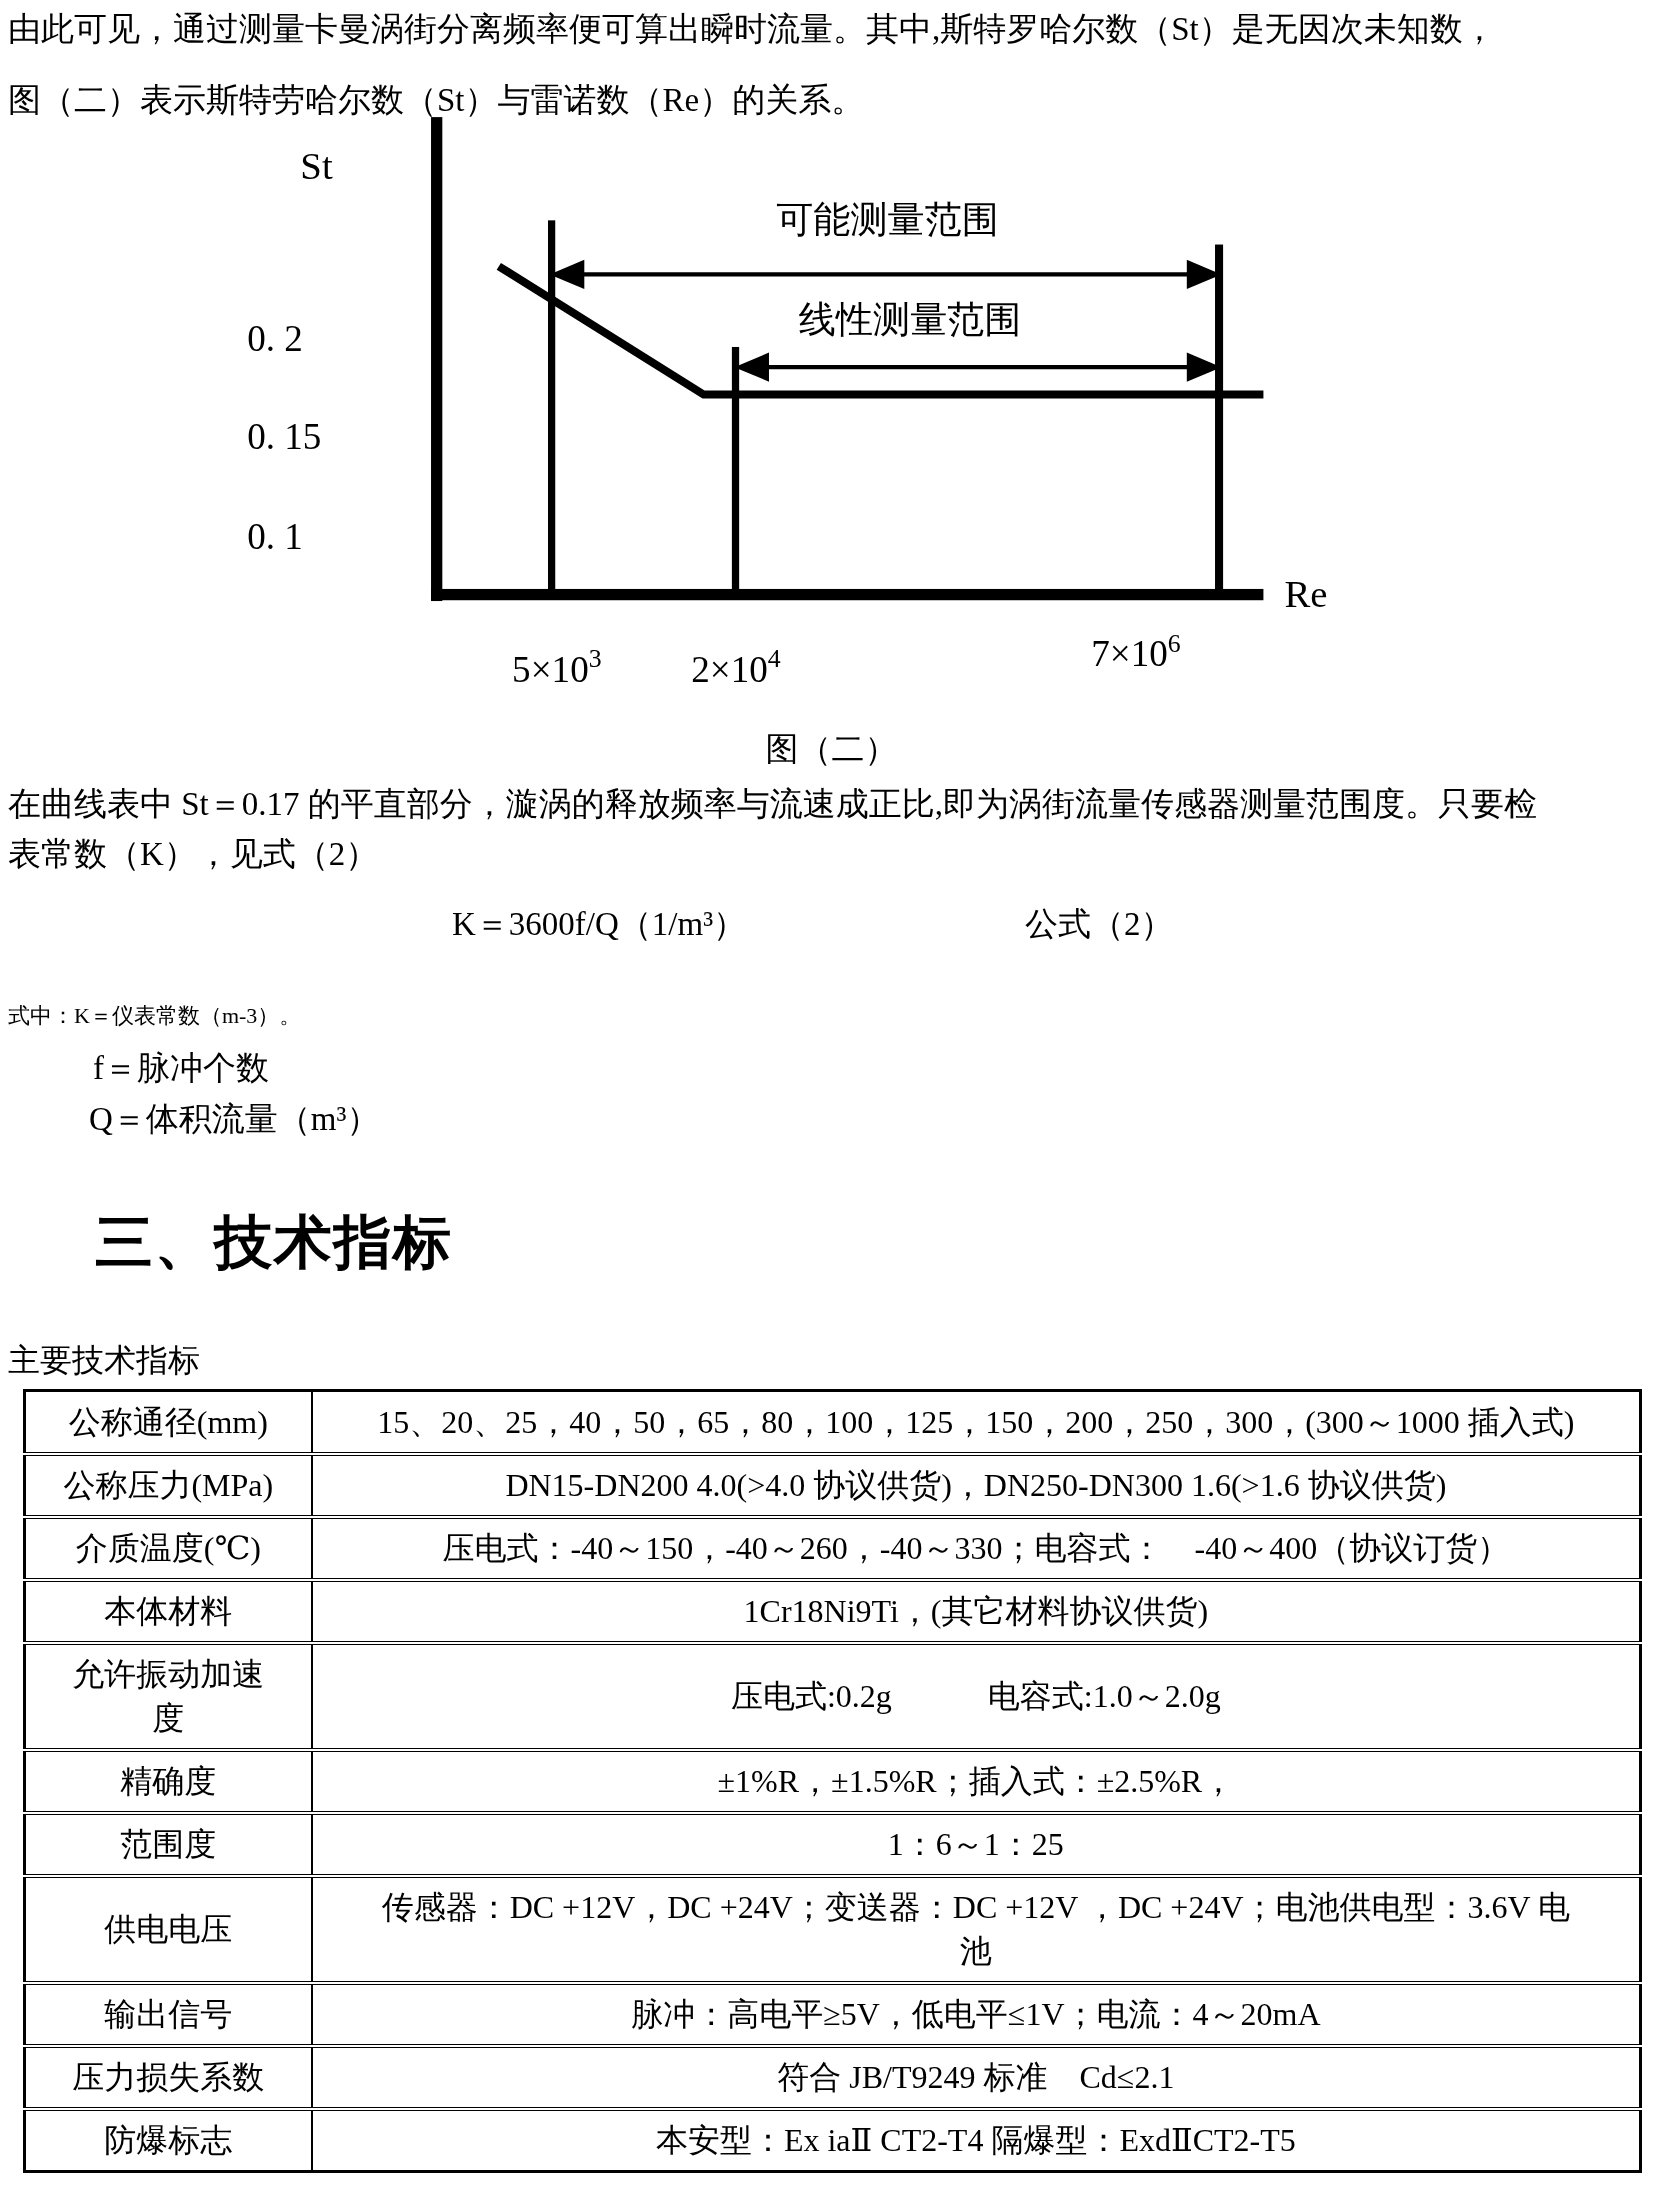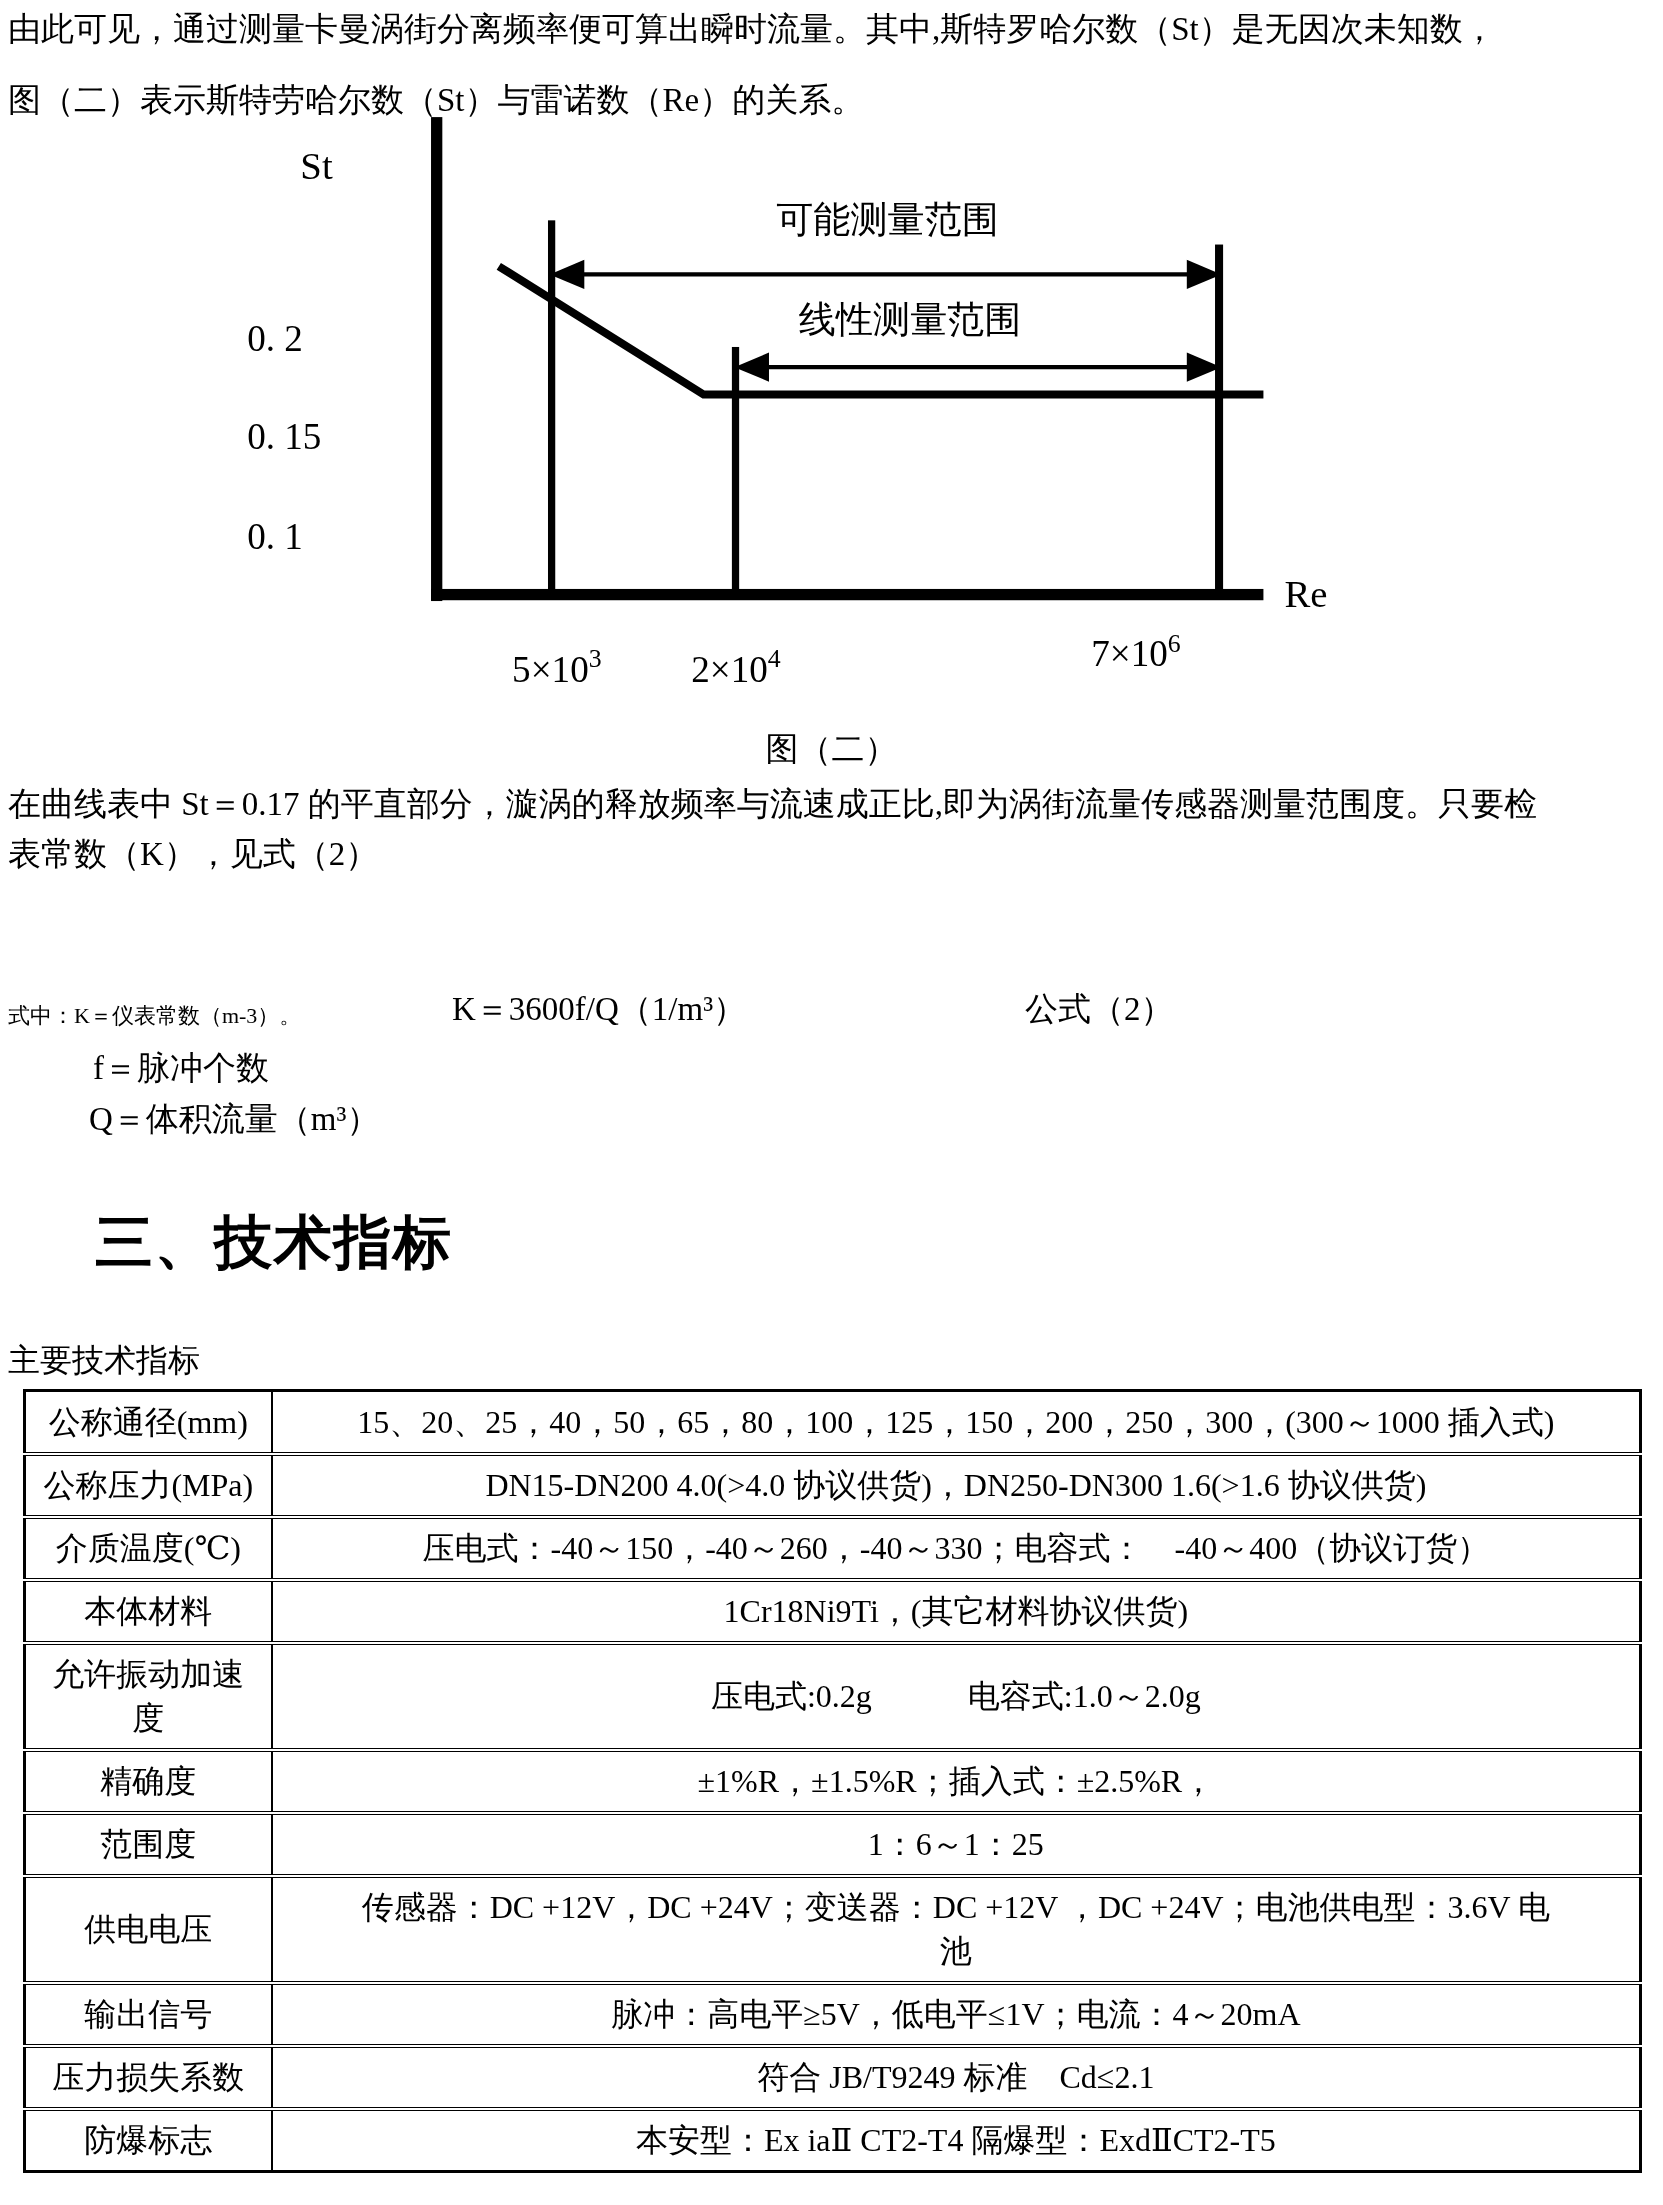--- a/index.html
+++ b/index.html
@@ -8,21 +8,21 @@
     width:1663px; height:2205px; position:relative; overflow:hidden;
     font-family:"Liberation Serif","DejaVu Serif",serif; color:#000;
   }
   .abs { position:absolute; }
   .para { width:1650px; left:8px; font-size:33px; line-height:71px; }
   .para2 { width:1653px; left:8px; font-size:33px; line-height:50px; }
   .line { white-space:nowrap; }
   .chart-svg { left:0; top:105px; width:1663px; height:613px; }
   .chart-svg text { font-family:"Liberation Serif","DejaVu Serif",serif; fill:#000; }
   .caption { left:0; top:728px; width:1663px; text-align:center; font-size:33px; line-height:42px; }
-  .formula-row { left:0; top:984px; width:1663px; height:50px; font-size:33px; line-height:50px; }
+  .formula-row { left:0; top:899px; width:1663px; height:50px; font-size:33px; line-height:50px; }
   .formula-eq { position:absolute; left:452px; }
   .formula-label { position:absolute; left:1025px; }
   .where1 { left:8px;  top:991px; font-size:22px; line-height:50px; }
   .where2 { left:93px; top:1043px; font-size:33px; line-height:50px; }
   .where3 { left:89px; top:1094px; font-size:33px; line-height:50px; }
   .heading {
     left:95px; top:1210px; font-size:58px; line-height:65px; font-weight:bold;
     font-family:Liberation Serif, serif; letter-spacing:1.6px;
   }
   .table-intro { left:8px; top:1335px; font-size:32px; line-height:50px; }
@@ -31,21 +31,21 @@
     border-collapse:collapse; border:3.2px solid #000;
     font-size:32px; table-layout:fixed;
   }
   table.spec td {
     text-align:center; vertical-align:middle;
     white-space:pre-line; line-height:44px; padding:1.6px 6.5px;
   }
   table.spec tr { height:63px; }
   table.spec tr.tall { height:107px; }
   table.spec tr + tr td { border-top:4.8px double #000; }
-  table.spec td.lbl { width:248px; border-right:2.4px solid #000; }
+  table.spec td.lbl { width:288px; border-right:2.4px solid #000; }
 </style>
 </head>
 <body>
 
 <div class="abs para" style="top:-6.5px">
   <div class="line">由此可见，通过测量卡曼涡街分离频率便可算出瞬时流量。其中,斯特罗哈尔数（St）是无因次未知数，</div>
   <div class="line">图（二）表示斯特劳哈尔数（St）与雷诺数（Re）的关系。</div>
 </div>
 
 <svg class="abs chart-svg" viewBox="0 130 2061 760">

